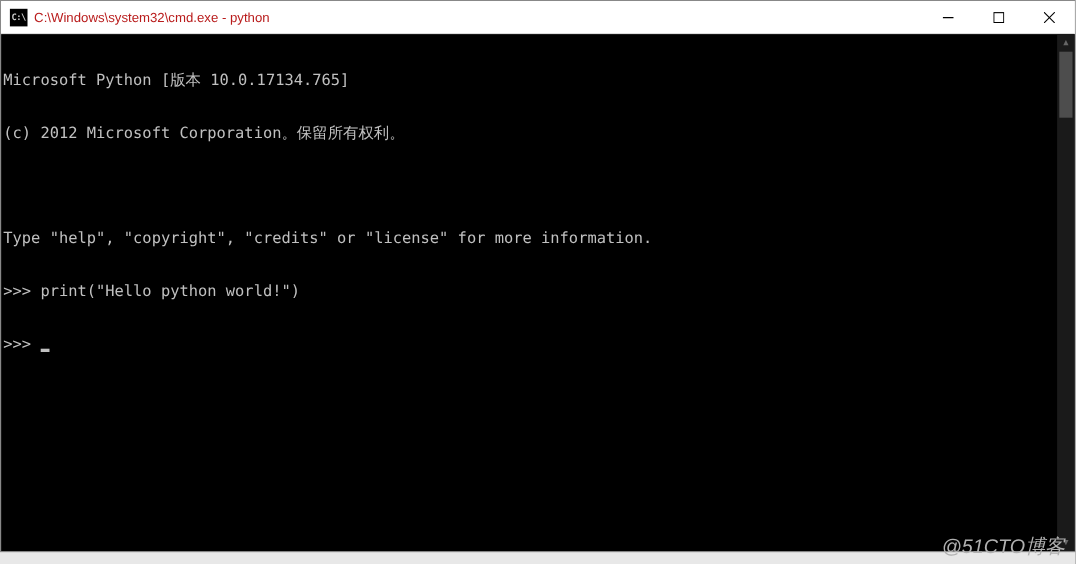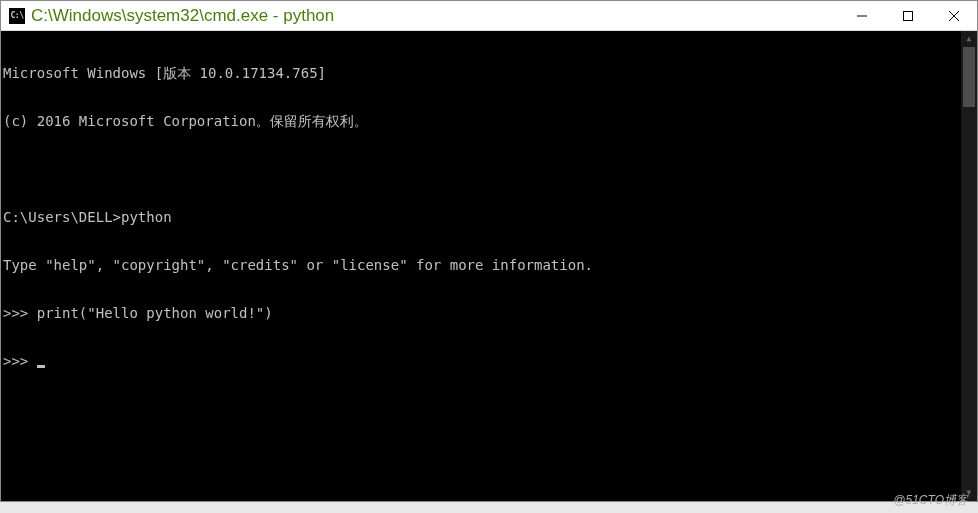--- a/index.html
+++ b/index.html
@@ -35,22 +35,22 @@
       align-items: center;
       justify-content: center;
       font-size: 8px;
       font-family: Consolas, monospace;
       color: #ccc;
       font-weight: bold;
       letter-spacing: -0.5px;
     }
     .titlebar-title {
       flex: 1;
-      font-size: 17px;
-      color: #4d7c0f;
+      font-size: 12px;
+      color: #b91c1c;
       white-space: nowrap;
       overflow: hidden;
     }
     .window-controls {
       display: flex;
       height: 100%;
     }
     .wc-btn {
       width: 46px;
       height: 100%;
@@ -109,21 +109,21 @@
       color: #666;
       font-size: 8px;
     }
     .scroll-btn.up { top: 0; }
     .scroll-btn.down { bottom: 0; }
     .watermark {
       position: absolute;
       right: 10px;
       bottom: 4px;
       color: #b0b0b0;
-      font-size: 12px;
+      font-size: 18px;
       font-style: italic;
       pointer-events: none;
     }
   </style>
 </head>
 <body>
 
 <div class="window">
   <div class="titlebar">
     <div class="titlebar-icon">C:\</div>
@@ -141,24 +141,23 @@
       </div>
       <div class="wc-btn close">
         <svg viewBox="0 0 10 10">
             <line x1="0" y1="0" x2="10" y2="10" stroke="currentColor" stroke-width="1"></line>
             <line x1="10" y1="0" x2="0" y2="10" stroke="currentColor" stroke-width="1"></line>
           </svg>
       </div>
     </div>
   </div>
   <div class="terminal">
-    <div class="term-line">Microsoft Windows [版本 10.0.17134.765]</div>
-    <div class="term-line">(c) 2016 Microsoft Corporation。保留所有权利。</div>
+    <div class="term-line">Microsoft Python [版本 10.0.17134.765]</div>
+    <div class="term-line">(c) 2012 Microsoft Corporation。保留所有权利。</div>
     <div class="term-line"></div>
-    <div class="term-line">C:\Users\DELL&gt;python</div>
     <div class="term-line">Type "help", "copyright", "credits" or "license" for more information.</div>
     <div class="term-line">&gt;&gt;&gt; print("Hello python world!")</div>
     <div class="term-line"><span>&gt;&gt;&gt; </span><span class="cursor"></span></div>
     <div class="scrollbar">
       <div class="scroll-btn up">▲</div>
       <div class="scroll-thumb"></div>
       <div class="scroll-btn down">▼</div>
     </div>
   </div>
 </div>

